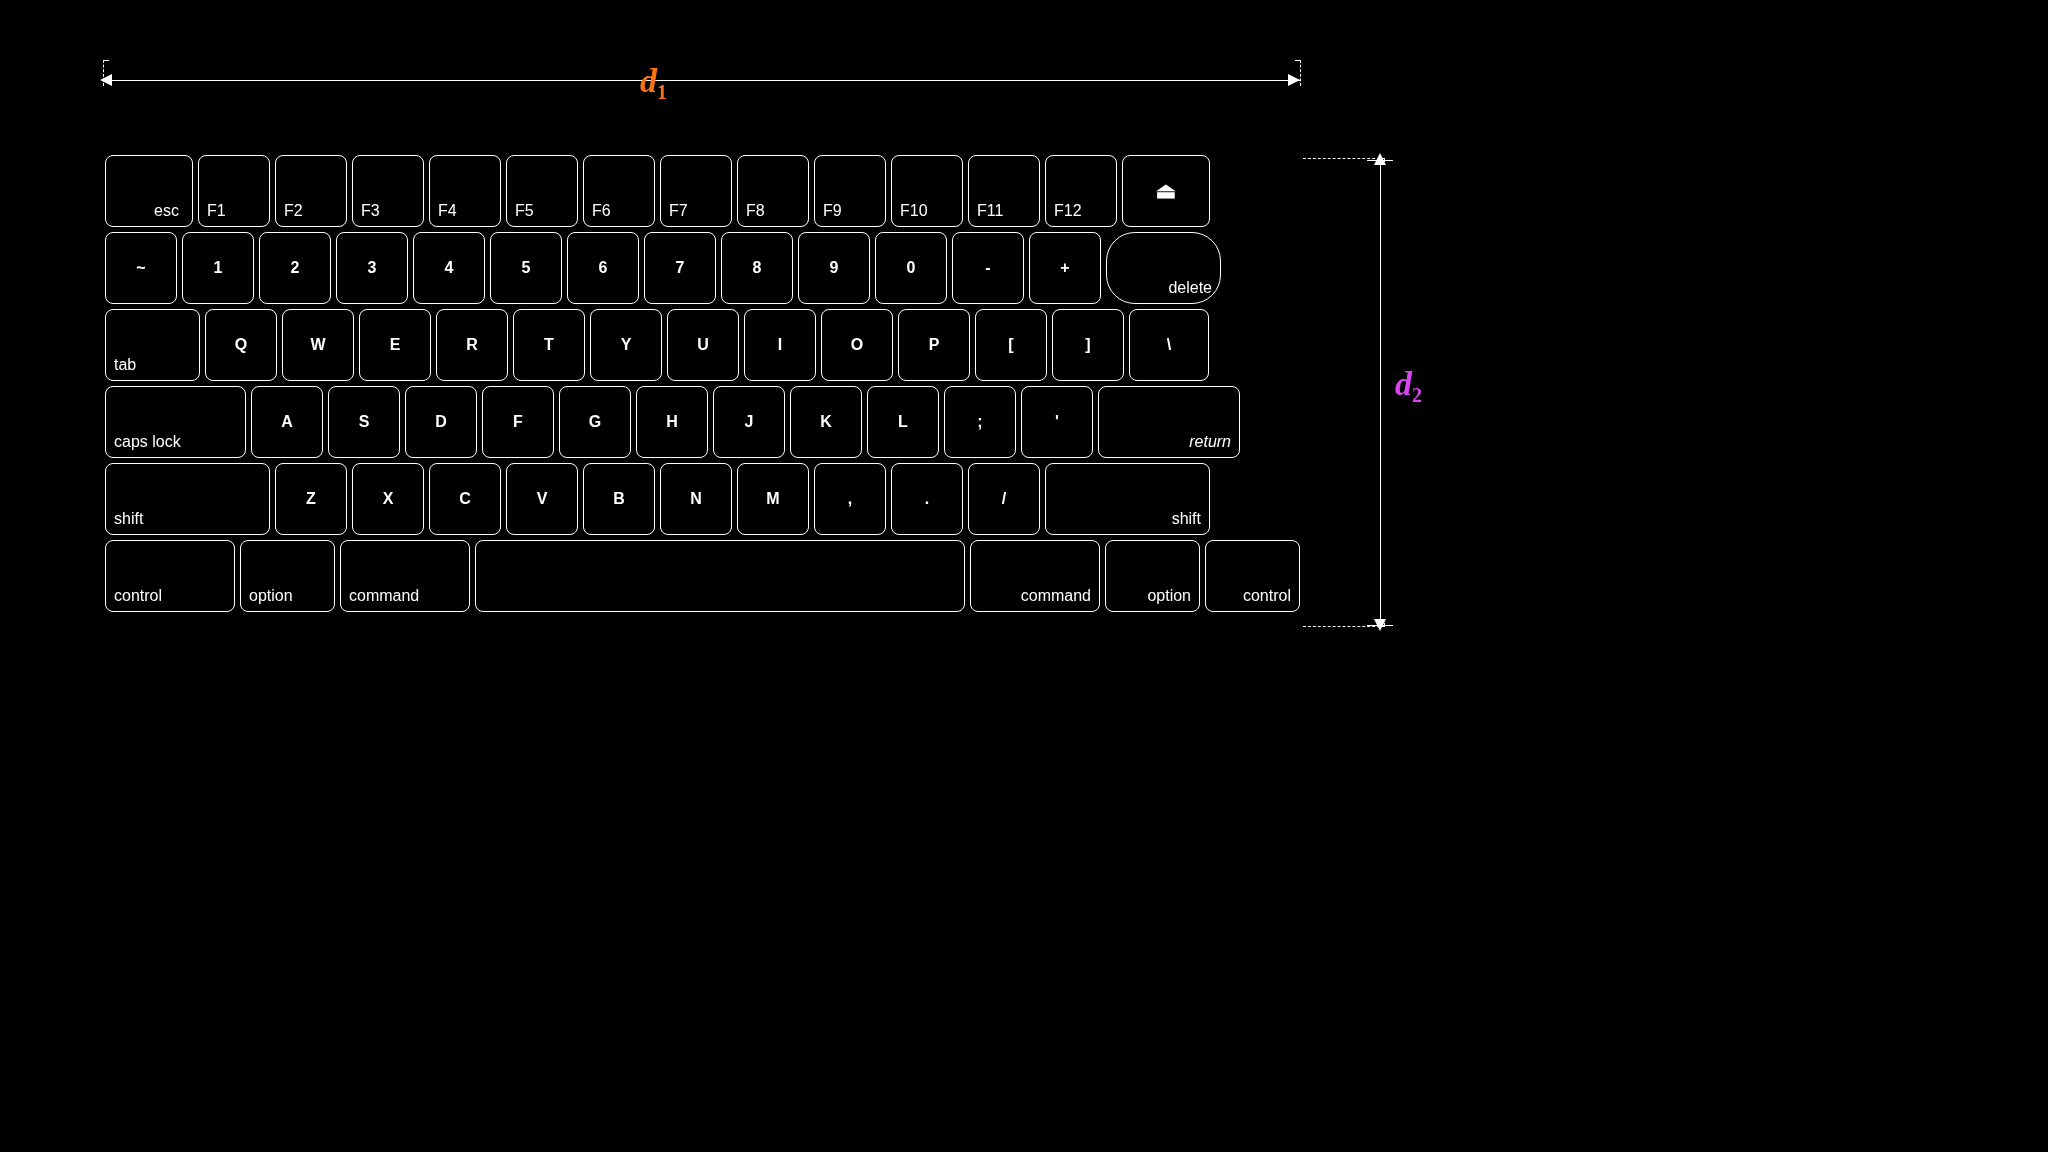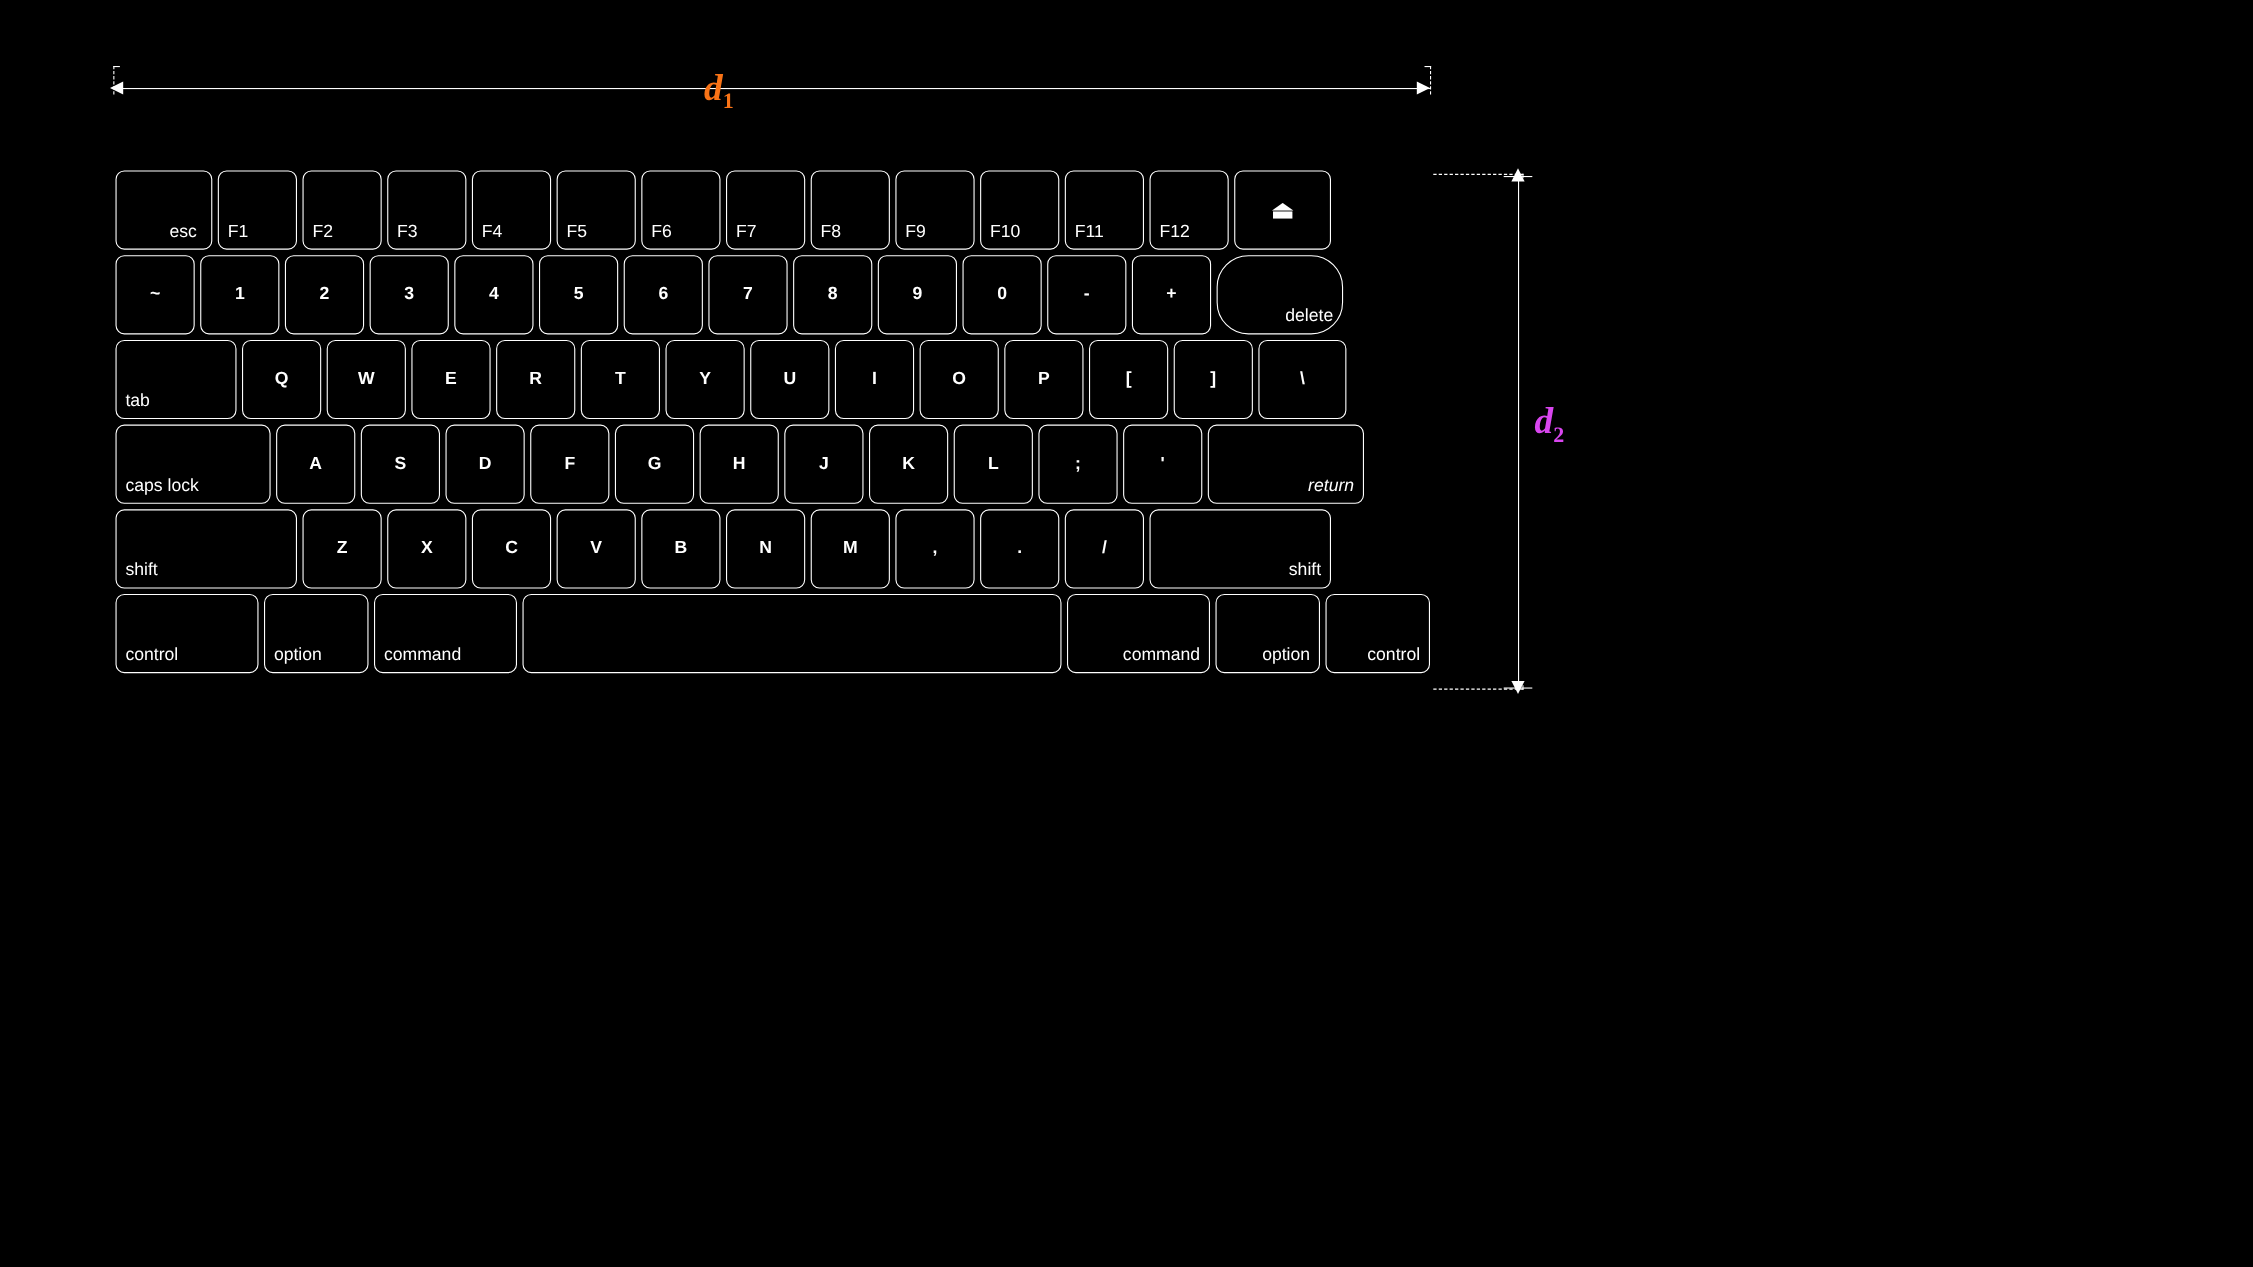--- a/index.html
+++ b/index.html
@@ -59,21 +59,21 @@
     .key-esc { width: 88px; padding-left: 48px; }
     .key-fn { width: 72px; }
     .key-eject { width: 88px; align-items: center; justify-content: center; }
 
     
     .key-tilde { width: 72px; }
     .key-num { width: 72px; }
     .key-delete { width: 115px; align-items: flex-end; justify-content: flex-end; }
 
     
-    .key-tab { width: 110px; }
+    .key-tab { width: 95px; }
     .key-letter { width: 72px; }
     .key-backslash { width: 80px; }
 
     
     .key-caps { width: 141px; }
     .key-return { width: 142px; align-items: flex-end; justify-content: flex-end; font-style: italic; }
 
     
     .key-shift-l { width: 165px; }
     .key-shift-r { width: 165px; align-items: flex-end; justify-content: flex-end; }

